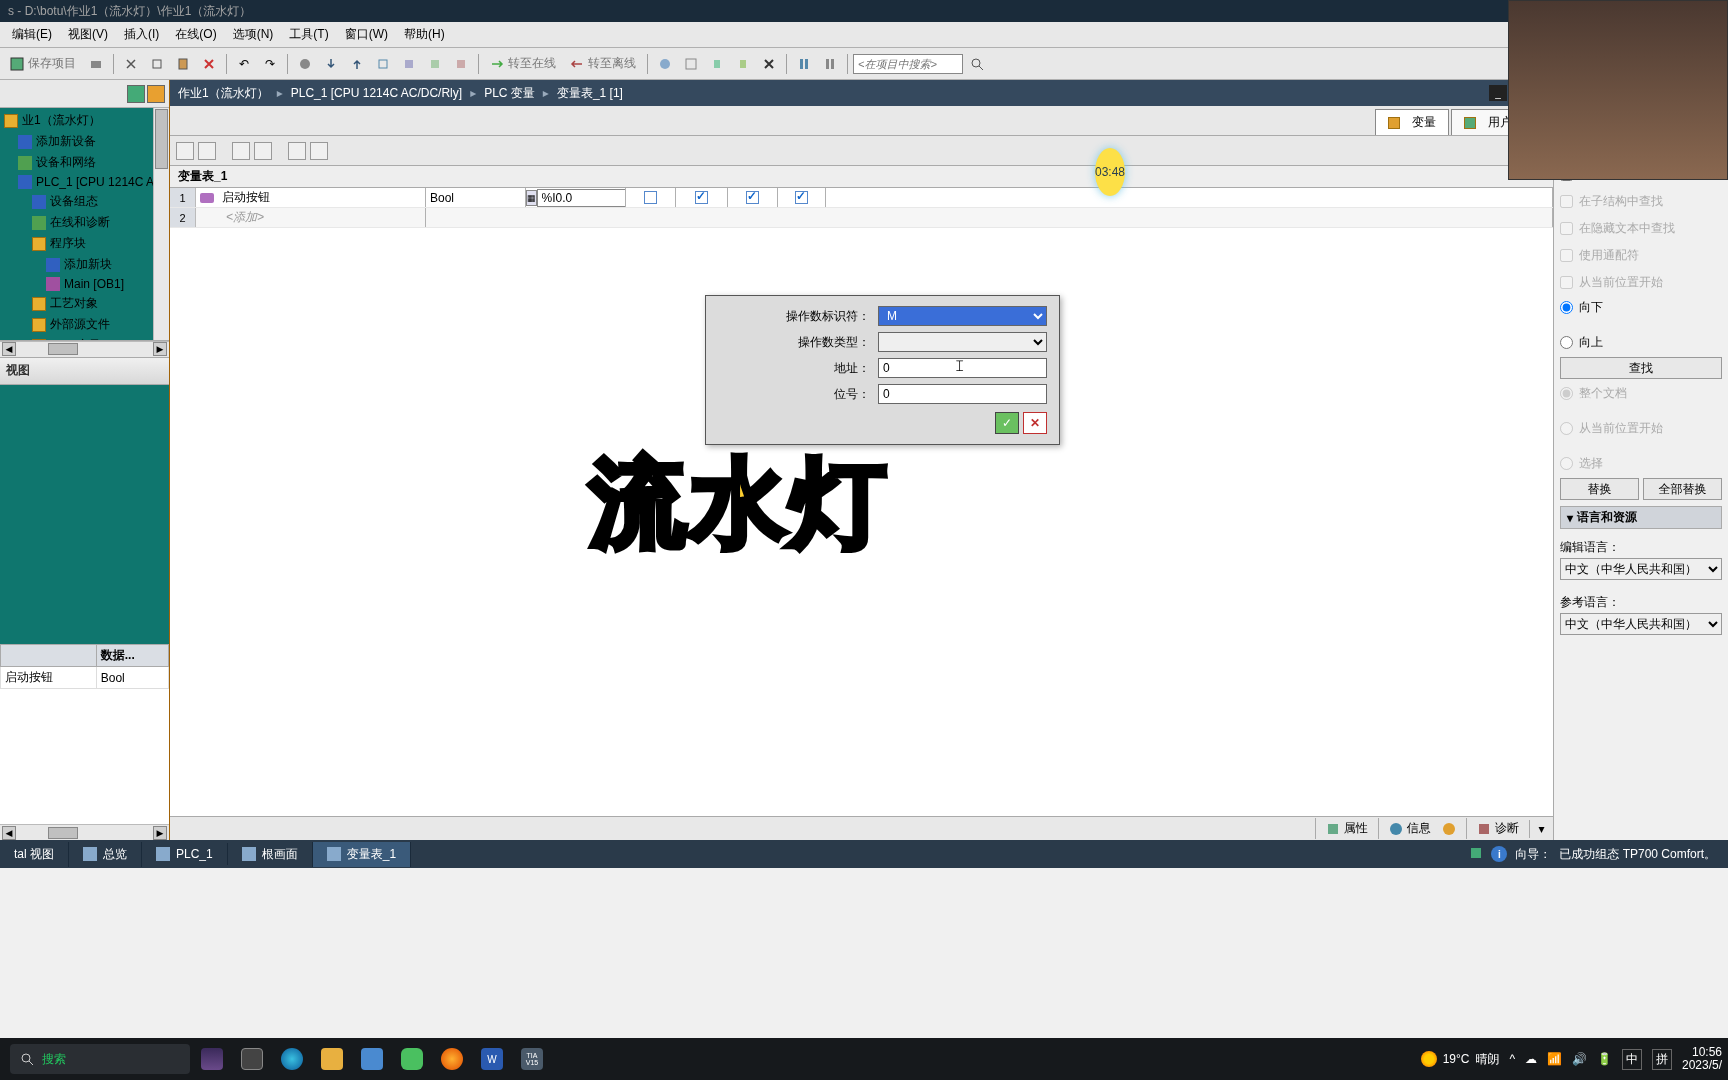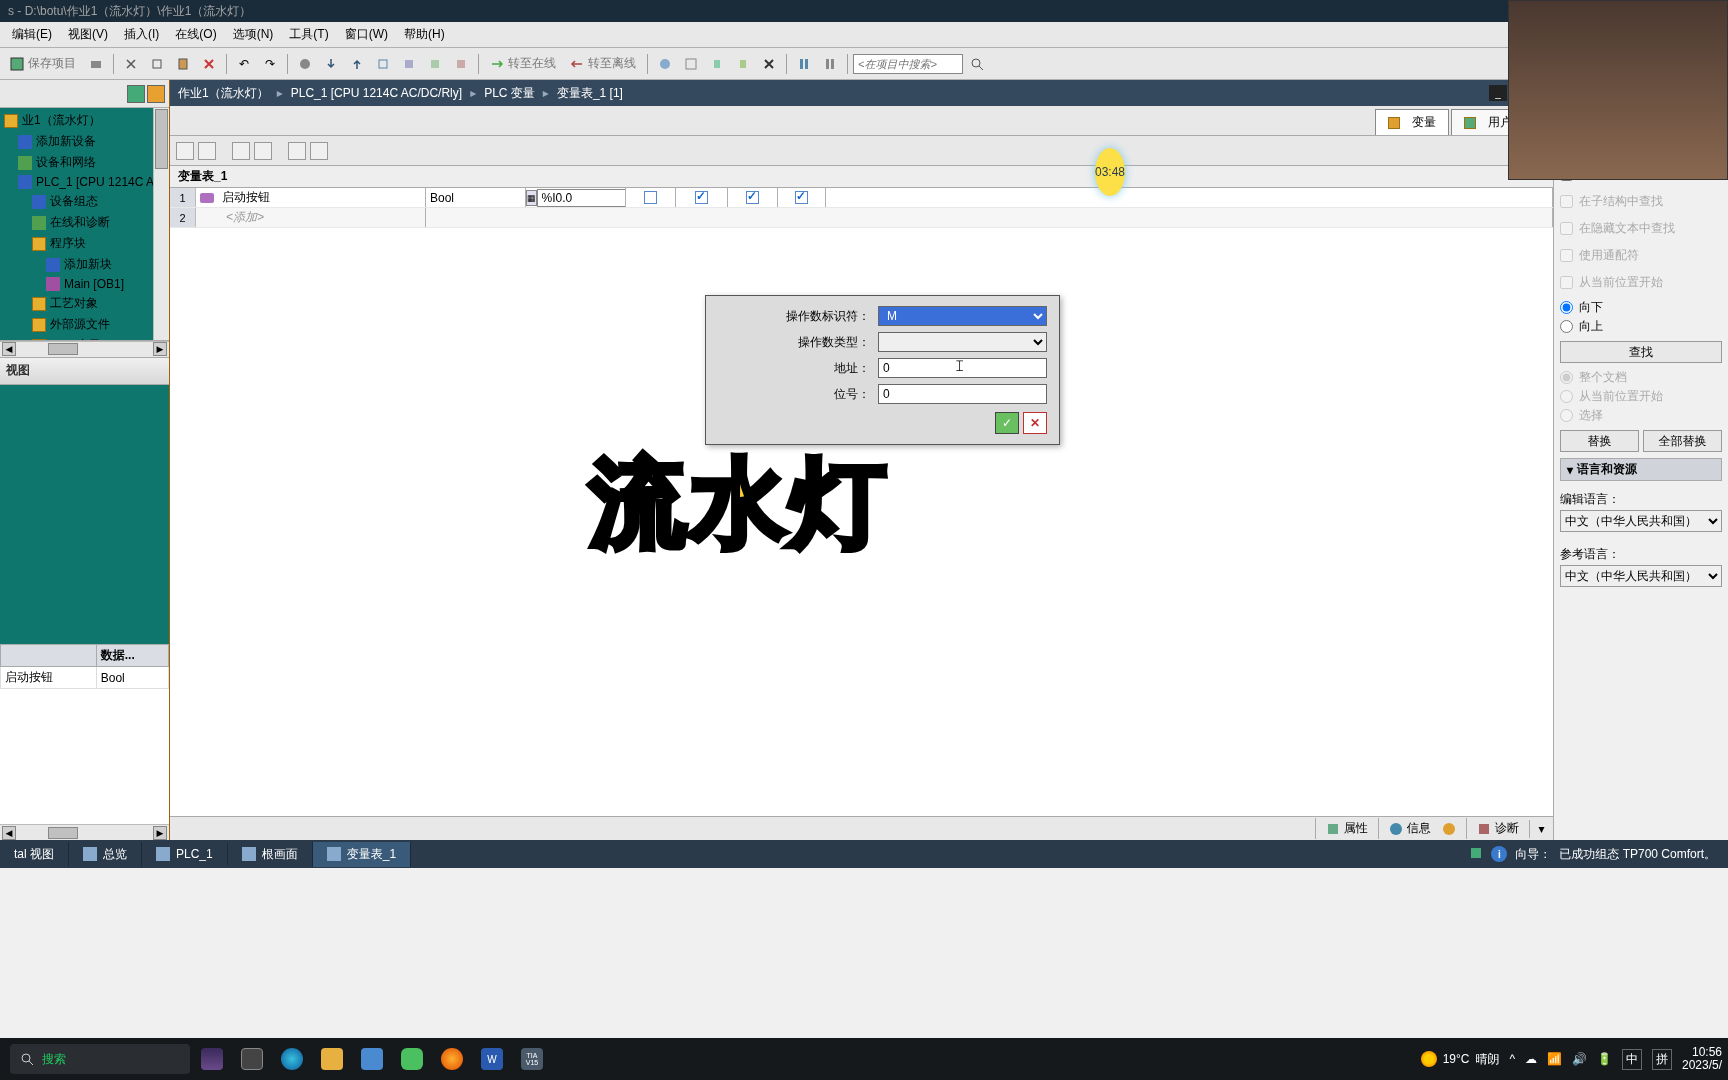--- a/index.html
+++ b/index.html
@@ -86,21 +86,21 @@
 .bottomtabs .tab { padding: 2px 10px; border-left: 1px solid #aaa; display:flex; align-items:center; gap:4px; cursor:pointer;}
 .bottomtabs .ico { width:14px; height:14px; }
 
 .right-pane { width: 175px; background: #f0f0f0; border-left: 1px solid #aaa; padding: 4px 6px; display: flex; flex-direction: column; gap: 6px; overflow:hidden;}
 .right-pane .group { padding: 4px 0; }
 .right-pane label.lbl { display: block; margin-bottom: 2px; }
 .right-pane input.txt { width: 100%; border: 1px solid #999; height: 20px; padding: 0 4px; }
 .right-pane .chkrow { display: flex; align-items: center; gap: 6px; padding: 2px 0; color:#555;}
 .right-pane .chkrow.dis { color: #aaa; }
 .right-pane .chkrow input { width:13px; height:13px; }
-.right-pane .radios { display: flex; flex-direction: column; gap: 2px; }
+.right-pane .radios { display: flex; flex-direction: column; gap: 18px; }
 .right-pane .radios label { display: flex; align-items: center; gap: 6px; }
 .right-pane button.wide { width: 100%; height: 22px; border: 1px solid #999; background: #e8e8e8; cursor: pointer; }
 .right-pane .twobtn { display:flex; gap:4px; }
 .right-pane .twobtn button { flex:1; height:22px; border:1px solid #999; background:#e8e8e8; cursor:pointer; }
 .right-pane .section-hdr { background: #d0d4da; border: 1px solid #aaa; padding: 2px 6px; font-weight: bold; display:flex; align-items:center; gap:4px;}
 .right-pane select { width:100%; height:22px; border:1px solid #999; }
 
 .footer-tabs { height: 28px; background: #2a3a4a; color: #fff; display: flex; align-items: center; }
 .footer-tabs .tab { padding: 4px 14px; border-right: 1px solid #1a2a3a; display: flex; align-items: center; gap: 6px; cursor: pointer; }
 .footer-tabs .tab.active { background: #3a5a7a; }

